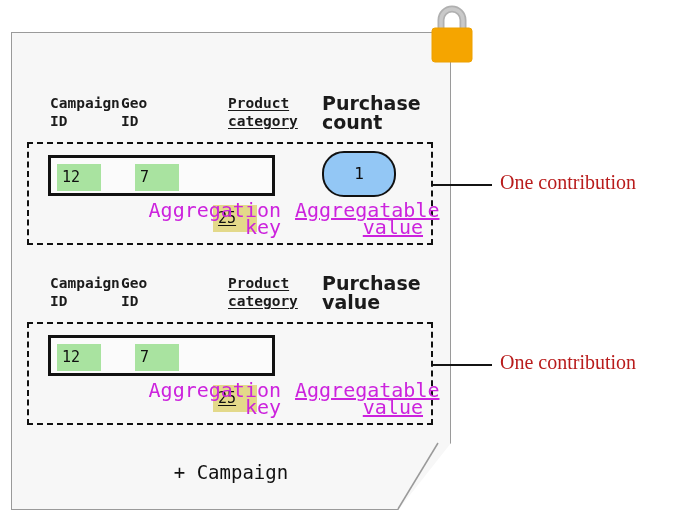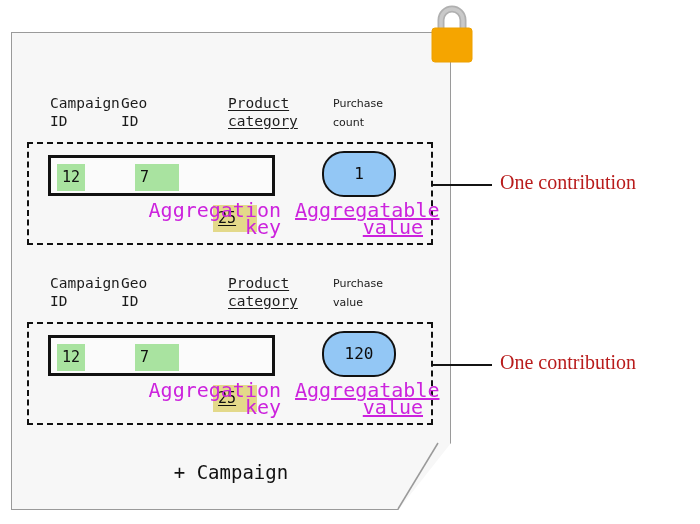--- a/index.html
+++ b/index.html
@@ -60,29 +60,30 @@
     margin-left: 23px;
   }
   .col-header {
     position: absolute;
     top: 0;
     font-size: 14.5px;
     line-height: 18px;
     color: #1b1b1b;
     white-space: pre-line;
     letter-spacing: 0px;
+    font-weight: bold;
   }
   .col-header.h-campaign { left: 0px; }
   .col-header.h-geo      { left: 71px; }
   .col-header.h-product  { left: 178px; text-decoration: underline; text-underline-offset: 2px; }
   .col-header.h-metric   {
-    left: 283px;
+    left: 272px;
     font-family: "DejaVu Sans", "Liberation Sans", sans-serif;
-    font-weight: normal;
-    font-size: 11px;
+    font-weight: bold;
+    font-size: 19px;
     line-height: 19px;
   }
 
   .dashed-frame {
     position: relative;
     border: 2px dashed #111111;
     box-sizing: border-box;
     height: 103px;
     width: 406px;
   }
@@ -102,21 +103,21 @@
     position: absolute;
     top: 6px;
     height: 27px;
     font-size: 15px;
     line-height: 27px;
     color: #101010;
     text-align: left;
     padding-left: 5px;
     box-sizing: border-box;
   }
-  .key-cell.cell-campaign { left: 6px;   width: 28px; }
+  .key-cell.cell-campaign { left: 6px;   width: 44px; }
   .key-cell.cell-geo      { left: 84px;  width: 44px; }
   .key-cell.cell-product  { left: 162px; width: 44px; }
   .swatch-green  { background: #a9e3a0; }
   .swatch-yellow { background: #e3d98a; }
   .cell-underline { text-decoration: underline; text-underline-offset: 2px; margin-top: 41px; }
 
   
   .value-pill {
     position: absolute;
     left: 293px;
@@ -249,21 +250,20 @@
 value</div>
   </div>
 
   <div class="dashed-frame">
     <div class="key-box">
       <div class="key-cell cell-campaign swatch-green">12</div>
       <div class="key-cell cell-geo swatch-green">7</div>
       <div class="key-cell cell-product swatch-yellow cell-underline">25</div>
     </div>
 
-    <div class="value-pill">120</div>
 
     <div class="caption caption-key">Aggregation key</div>
     <div class="caption caption-value">Aggregatable
 value</div>
   </div>
 </div>
 
 <div id="metadata-label">+ Campaign</div>
 
 <div class="annotation" id="annotation-1">

